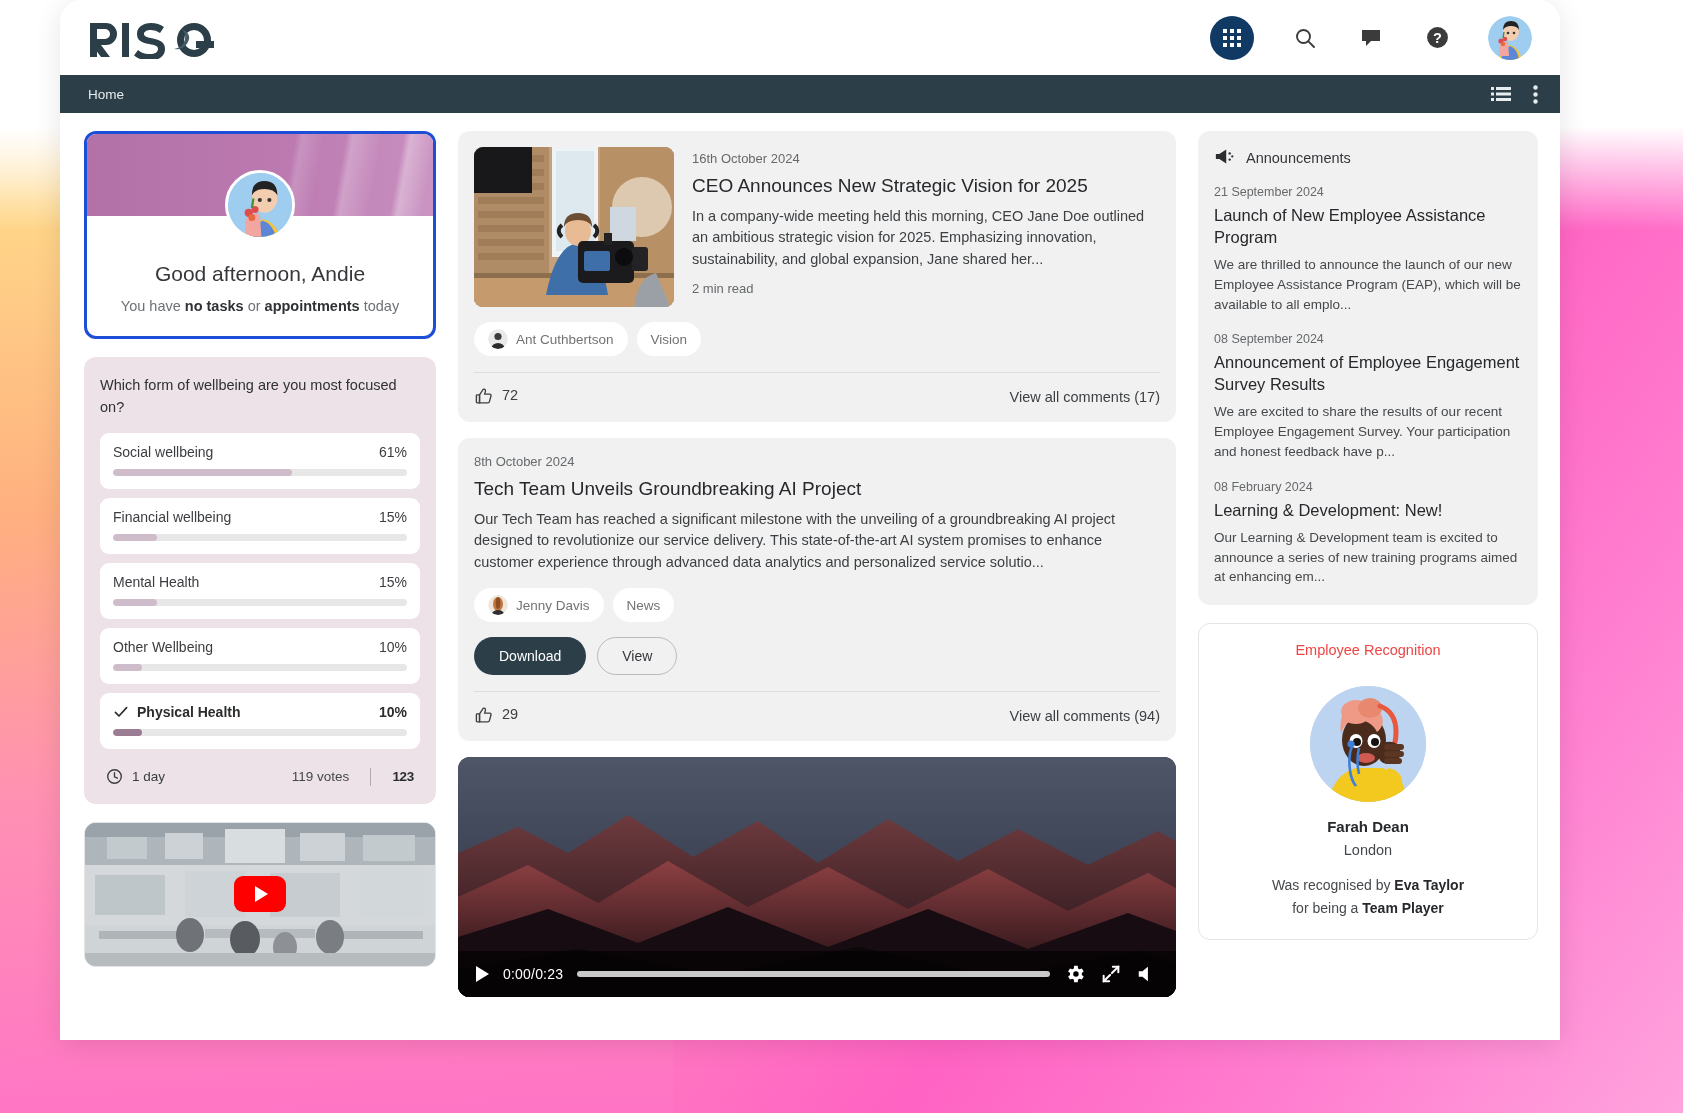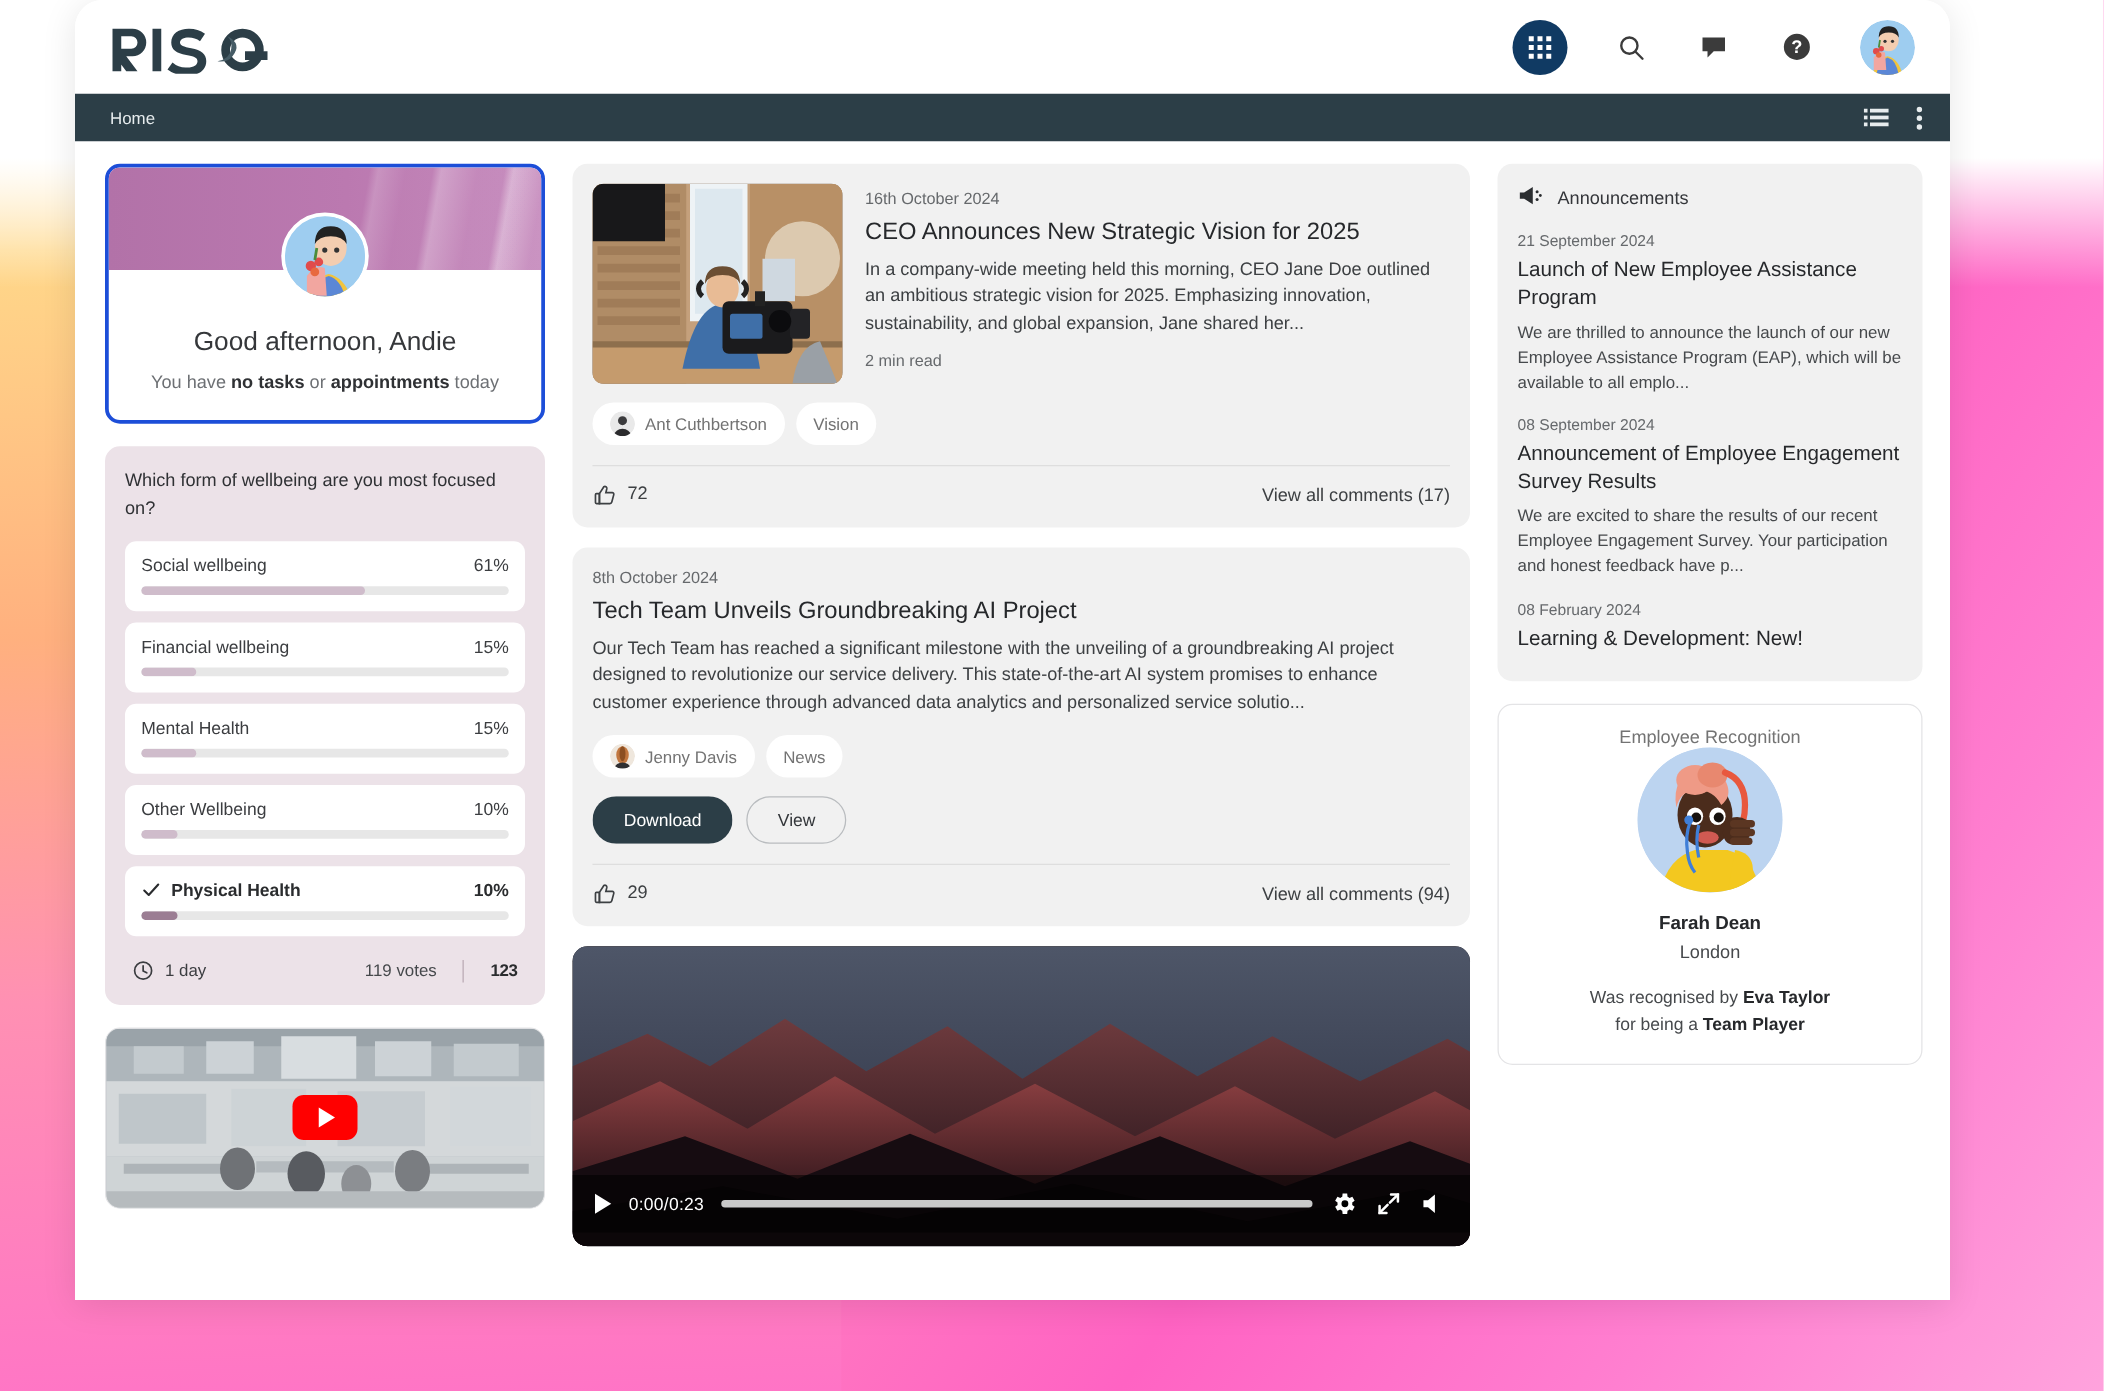--- a/index.html
+++ b/index.html
@@ -198,21 +198,21 @@
   .news-foot .spacer { flex: 1; }
   .comments-link { font-size: 14.5px; color: #3d4043; cursor: pointer; }
 
   
   .video-news-card {
     border-radius: 12px; overflow: hidden; position: relative;
     height: 240px; background: #141218;
   }
   .mountain-photo { position: absolute; inset: 0; }
   .vplayer {
-    position: absolute; left: 0; right: 0; bottom: 11px; height: 46px;
+    position: absolute; left: 0; right: 0; bottom: 0; height: 46px;
     background: rgba(0,0,0,0.55);
     display: flex; align-items: center; gap: 14px; padding: 0 18px;
     color: #fff;
   }
   .vplayer .play-tri {
     width:0;height:0;border-left:13px solid #fff;
     border-top:8px solid transparent;border-bottom:8px solid transparent; cursor:pointer;
   }
   .vtime { font-size: 14px; color: #fff; letter-spacing:0.2px; }
   .vbar { flex: 1; height: 6px; border-radius: 4px; background: #c9c9c9; cursor:pointer; }
@@ -227,21 +227,21 @@
   .ann-item { margin-bottom: 18px; cursor: pointer; }
   .ann-item:last-child { margin-bottom: 2px; }
   .ann-date { font-size: 12.5px; color: #66696c; margin-bottom: 6px; }
   .ann-title { font-size: 16.5px; color: #26282b; line-height: 1.33; margin-bottom: 6px; }
   .ann-body { font-size: 13.5px; color: #46494c; line-height: 1.47; }
 
   .recog-card {
     margin-top: 18px; border: 1px solid #e4e4e6; border-radius: 12px;
     padding: 18px 16px 20px; text-align: center; background:#fff;
   }
-  .recog-head { font-size: 14.5px; color: #737373; margin-bottom: 0; }
+  .recog-head { font-size: 14.5px; color: #ef4444; margin-bottom: 28px; }
   .recog-avatar {
     width: 116px; height: 116px; border-radius: 50%;
     margin: 0 auto 16px; overflow: hidden; background: #bcd4f0;
   }
   .recog-name { font-size: 15px; font-weight: 700; color: #26282b; margin-bottom: 7px; }
   .recog-loc { font-size: 14.5px; color: #46494c; margin-bottom: 16px; }
   .recog-by { font-size: 14px; color: #46494c; line-height: 1.6; }
   .recog-by b { font-weight: 700; color: #26282b; }
 </style>
 </head>
@@ -655,20 +655,21 @@
               <div class="ann-body">We are thrilled to announce the launch of our new Employee Assistance Program (EAP), which will be available to all emplo...</div>
             </div>
             <div class="ann-item">
               <div class="ann-date">08 September 2024</div>
               <div class="ann-title">Announcement of Employee Engagement Survey Results</div>
               <div class="ann-body">We are excited to share the results of our recent Employee Engagement Survey. Your participation and honest feedback have p...</div>
             </div>
             <div class="ann-item">
               <div class="ann-date">08 February 2024</div>
               <div class="ann-title">Learning &amp; Development: New!</div>
+              <div class="ann-body">Our Learning &amp; Development team is excited to announce a series of new training programs aimed at enhancing em...</div>
             </div>
           </div>
       </div>
 
       <div class="recog-card">
         <div class="recog-head">Employee Recognition</div>
         <div class="recog-avatar">
           <svg width="116" height="116" viewBox="0 0 116 116">
             <circle cx="58" cy="58" r="58" fill="#bcd4f0"></circle>
             <path d="M18 116 q6-28 28-34 l26 0 q22 6 26 34 Z" fill="#f3c81f"></path>

